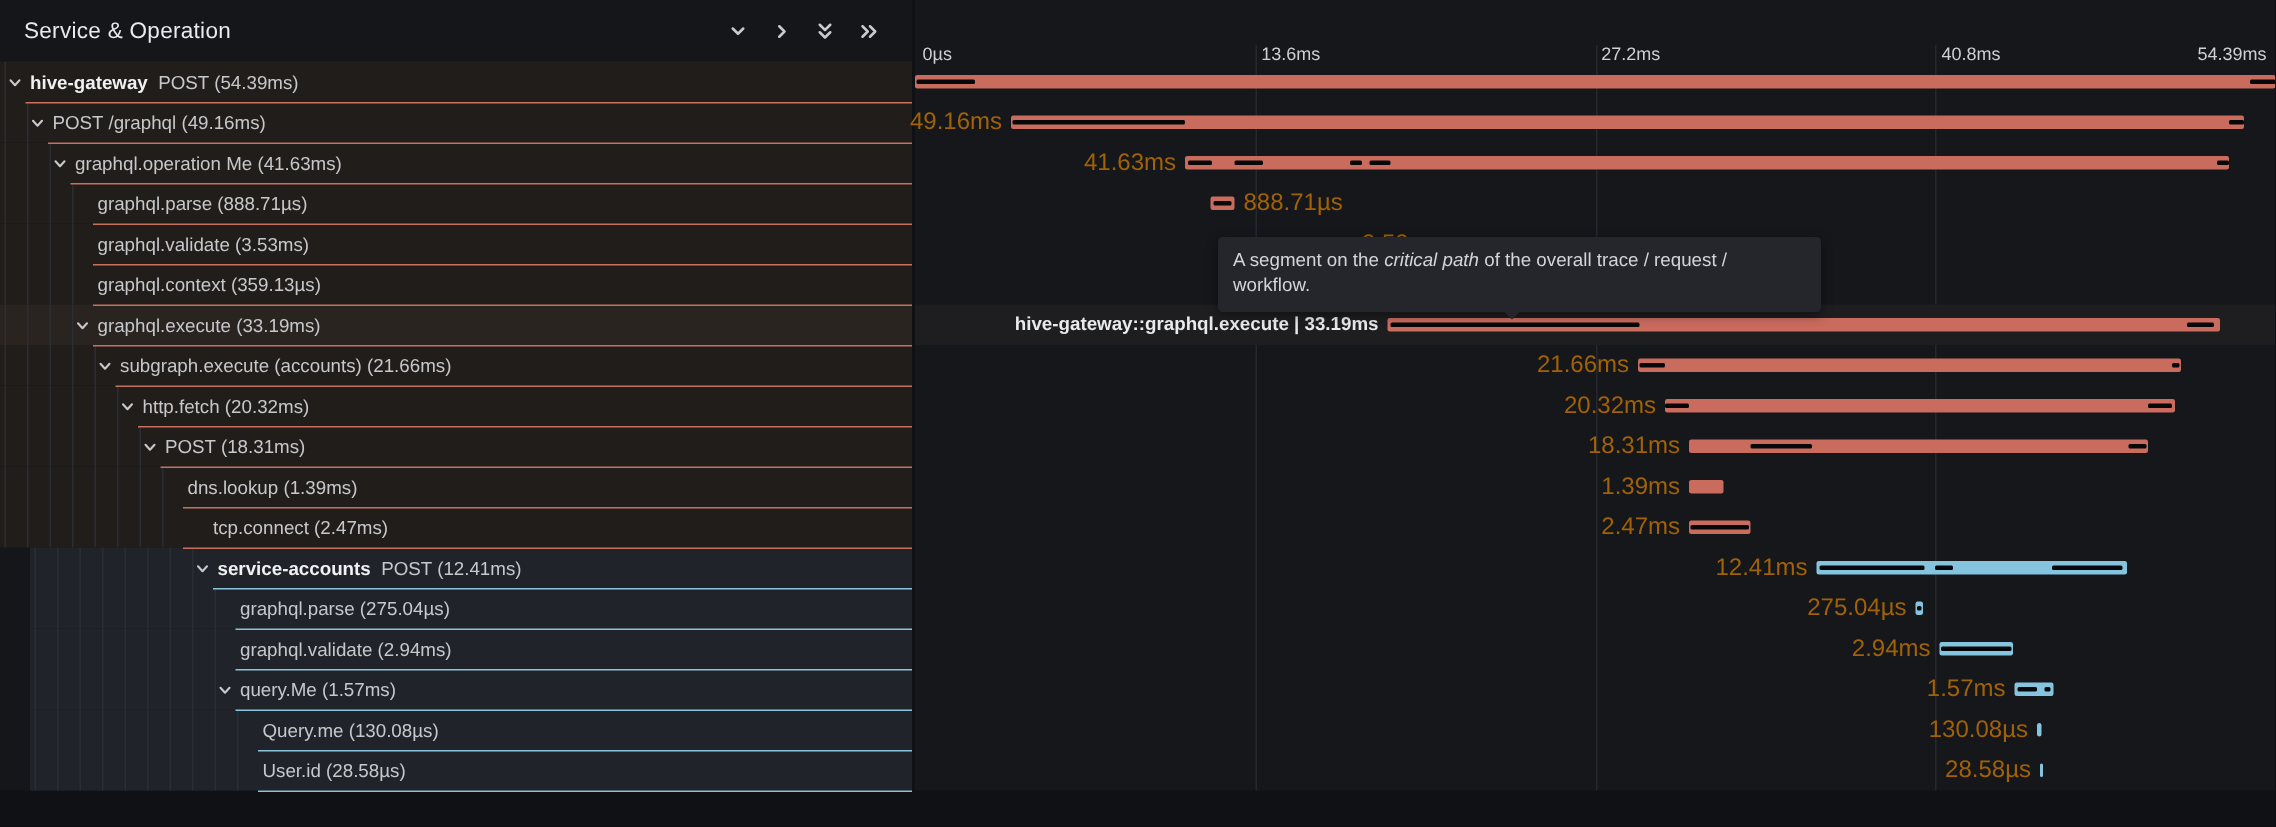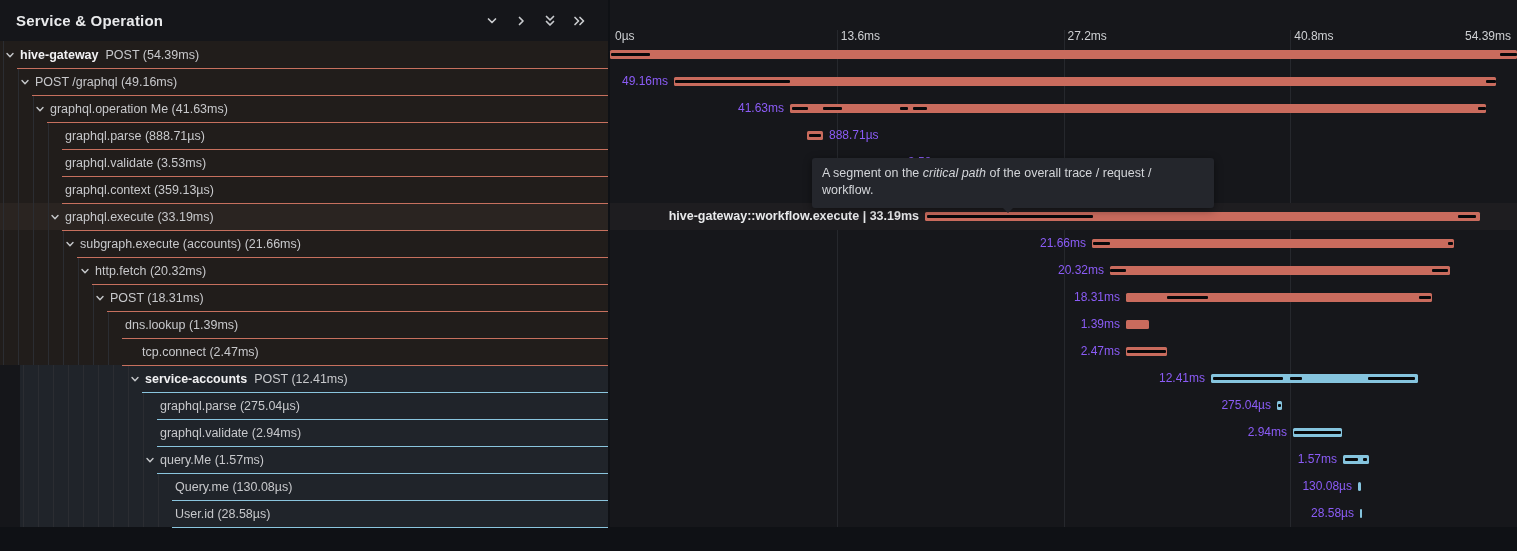--- a/index.html
+++ b/index.html
@@ -2,21 +2,21 @@
 <html><head>
 <meta charset="utf-8">
 <style>
   html,body{margin:0;padding:0;background:#0b0c10;}
   *{box-sizing:border-box;}
   .app{position:relative;width:1517px;height:551px;background:#0f1115;
        font-family:"Liberation Sans",sans-serif;overflow:hidden;}
   
   .left-panel{position:absolute;left:0;top:0;width:608px;height:527px;background:#15161a;}
   .left-header{position:relative;height:41px;display:flex;align-items:center;}
-  .title{font-size:15px;font-weight:700;color:#e9eaec;padding-left:16px;letter-spacing:.2px;}
+  .title{font-size:15px;font-weight:400;color:#e9eaec;padding-left:16px;letter-spacing:.2px;}
   .hdr-icons{position:absolute;right:22px;top:0;height:41px;display:flex;align-items:center;gap:15px;}
   .hdr-icons .ic{width:14px;height:14px;display:flex;align-items:center;justify-content:center;cursor:pointer;color:#c9cbce;}
   .resize-handle{position:absolute;right:-13px;top:23px;display:flex;gap:3px;cursor:col-resize;}
   .resize-handle i{display:block;width:1.5px;height:11px;background:#84878c;}
   .rows-left{position:relative;}
   .row-left{position:relative;height:27px;display:flex;align-items:center;cursor:pointer;}
   .row-left.warm{background:#211d1b;}
   .row-left.cool{background:#20242a;margin-left:20px;}
   .row-left.warm.hover{background:#2a2421;}
   .guide{position:absolute;top:0;bottom:0;width:1px;background:#2b2d32;}
@@ -27,21 +27,21 @@
   
   .right-panel{position:absolute;left:610px;top:0;width:907px;height:527px;background:#16171b;}
   .ruler{position:relative;height:41px;font-size:12px;color:#ced0d3;}
   .tick{position:absolute;top:13px;margin-top:16px;}
   .gridline{position:absolute;top:30px;bottom:0px;width:1px;background:#26282d;z-index:0;}
   .rows-right{position:relative;}
   .row-right{position:relative;height:27px;}
   .row-right.hover{background:#1e1d20;}
   .bar{position:absolute;top:9px;height:9px;border-radius:1.5px;z-index:1;}
   .crit{position:absolute;top:12px;height:3px;background:#07080a;z-index:2;border-radius:1px;}
-  .dur-label{position:absolute;top:0;height:27px;line-height:27px;font-size:12px;color:#8b5cf6;white-space:nowrap;z-index:1;}
+  .dur-label{position:absolute;top:0;height:27px;line-height:27px;font-size:16px;color:#a16207;white-space:nowrap;z-index:1;}
   .dur-label.hover-label{color:#e9eaec;font-weight:700;font-size:12.5px;}
   
   .tooltip{position:absolute;z-index:10;background:#24262c;color:#d3d5d9;border-radius:3px;
            font-size:12.5px;line-height:17px;padding:7px 10px 9px;width:402px;
            box-shadow:0 2px 8px rgba(0,0,0,.45);}
   .tooltip em{font-style:italic;}
   .tooltip .arrow{position:absolute;bottom:-5px;width:0;height:0;
            border-left:6px solid transparent;border-right:6px solid transparent;border-top:6px solid #24262c;}
 </style>
 </head>
@@ -357,21 +357,21 @@
           <span class="dur-label" style="left: 298px;">3.53ms</span>
           <div class="bar" style="left: 233px; width: 59px; background: rgb(201, 107, 93);"></div>
           <div class="crit" style="left: 235px; width: 55px; background: rgb(7, 8, 10);"></div>
         </div>
         <div class="row-right">
           <span class="dur-label" style="left: 251px;">359.13µs</span>
           <div class="bar" style="left: 239px; width: 6px; background: rgb(201, 107, 93);"></div>
           <div class="crit" style="left: 240px; width: 4px; background: rgb(7, 8, 10);"></div>
         </div>
         <div class="row-right hover">
-          <span class="dur-label hover-label" style="right: 598px;">hive-gateway::workflow.execute | 33.19ms</span>
+          <span class="dur-label hover-label" style="right: 598px;">hive-gateway::graphql.execute | 33.19ms</span>
           <div class="bar" style="left: 315px; width: 555px; background: rgb(201, 107, 93);"></div>
           <div class="crit" style="left: 317px; width: 166px; background: rgb(7, 8, 10);"></div>
           <div class="crit" style="left: 848px; width: 18px; background: rgb(7, 8, 10);"></div>
         </div>
         <div class="row-right">
           <span class="dur-label" style="right: 431px;">21.66ms</span>
           <div class="bar" style="left: 482px; width: 362px; background: rgb(201, 107, 93);"></div>
           <div class="crit" style="left: 483px; width: 17px; background: rgb(7, 8, 10);"></div>
           <div class="crit" style="left: 838px; width: 5px; background: rgb(7, 8, 10);"></div>
         </div>

